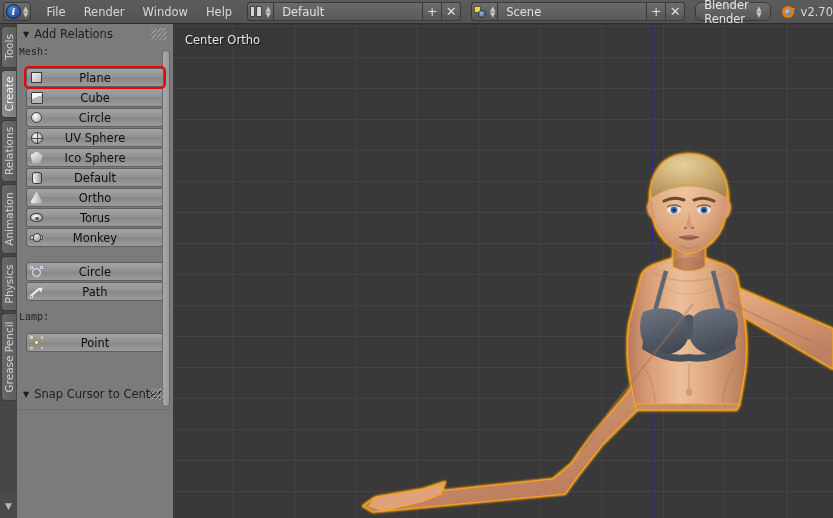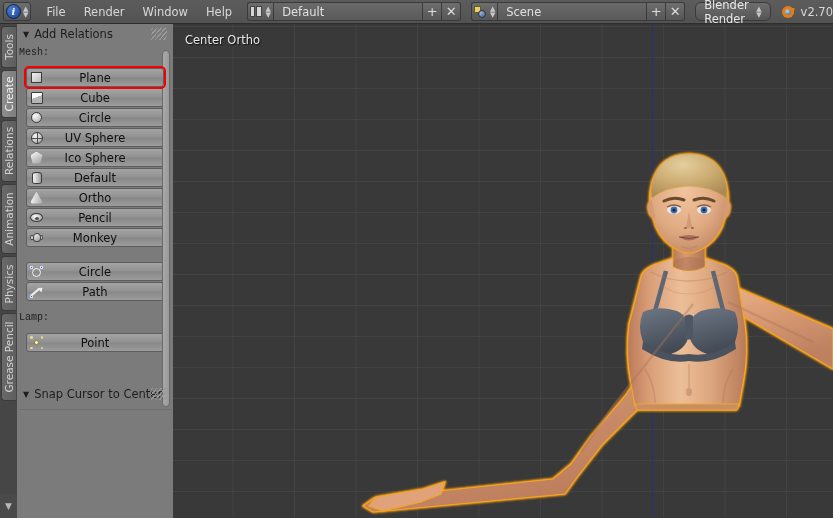--- a/index.html
+++ b/index.html
@@ -398,21 +398,21 @@
       <div class="mbtn">
         <span class="bicon">
             <i class="ic-cone"></i>
           </span>
         <span>Ortho</span>
       </div>
       <div class="mbtn">
         <span class="bicon">
             <i class="ic-torus"></i>
           </span>
-        <span>Pencil</span>
+        <span>Torus</span>
       </div>
       <div class="mbtn">
         <span class="bicon">
           <i class="ic-monkey">
               <b class="mear l"></b>
               <b class="mear r"></b>
               <b class="mhead"></b>
             </i>
         </span>
         <span>Monkey</span>

